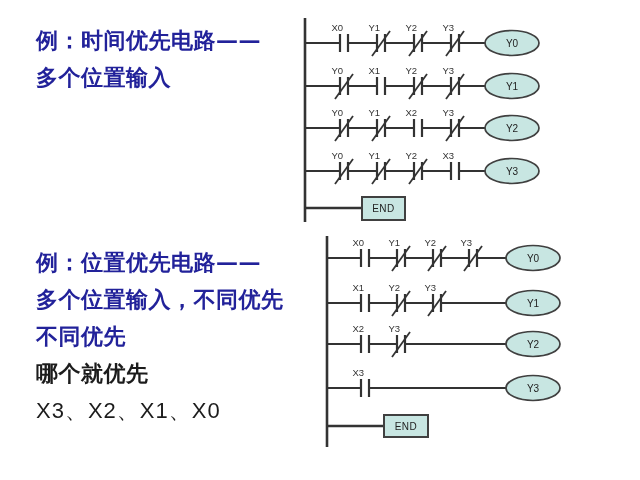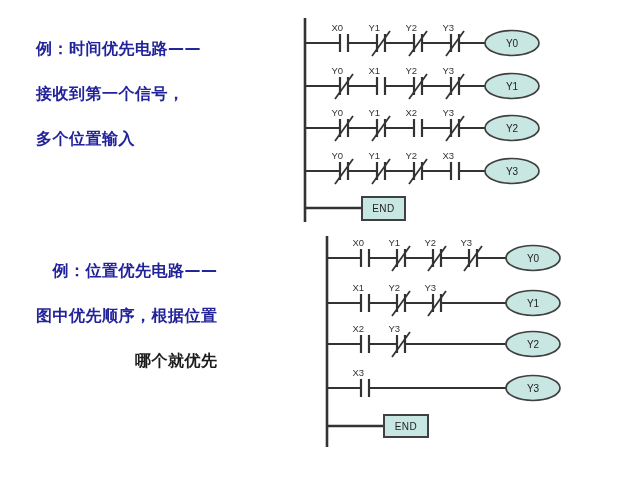--- a/index.html
+++ b/index.html
@@ -3,46 +3,47 @@
 <meta charset="utf-8">
 <style>
   html,body{margin:0;padding:0;background:#fff;}
   .slide{
     position:relative;width:640px;height:480px;overflow:hidden;
     background:var(--bg,#fff);
     font-family:"DejaVu Serif","Liberation Serif",serif;
   }
   .text-block{position:absolute;left:36px;}
   .text-block .line{
-    font-size:16px;line-height:37px;white-space:nowrap;
-    font-weight:600;letter-spacing:0.5px;margin-top:8px;
+    font-size:22px;line-height:37px;white-space:nowrap;
+    font-weight:600;letter-spacing:0.5px;
   }
   .tb1{top:22px;}
-  .tb2{top:244px;text-align:right;}
+  .tb2{top:244px;}
   .line.blue{color:var(--blue,#22229a);}
   .line.black{color:var(--black,#1c1c1c);}
   .line.latin{font-family:"Liberation Sans","DejaVu Sans",sans-serif;font-weight:400;letter-spacing:1px;}
   svg.ladder{position:absolute;}
   svg text{font-family:"Liberation Sans","DejaVu Sans",sans-serif;}
 </style>
 </head>
 <body>
 
 <div class="slide">
 
   <div class="text-block tb1">
     <div class="line blue">例：时间优先电路——</div>
-    <div class="line blue">接收到第一个信号，</div>
     <div class="line blue">多个位置输入</div>
   </div>
 
   <div class="text-block tb2">
     <div class="line blue">例：位置优先电路——</div>
-    <div class="line blue">图中优先顺序，根据位置</div>
+    <div class="line blue">多个位置输入，不同优先</div>
+    <div class="line blue">不同优先</div>
     <div class="line black">哪个就优先</div>
+    <div class="line black latin">X3、X2、X1、X0</div>
   </div>
 
   <svg id="diagram-0" class="ladder" viewBox="0 0 312 226" style="left: 293px; top: 6px; width: 312px; height: 226px;">
       <line x1="12" y1="12" x2="12" y2="216" stroke="#333333" stroke-width="2.6"></line>
       <line x1="12" y1="37" x2="47" y2="37" stroke="#333333" stroke-width="2"></line>
       <g>
         <line x1="47" y1="28" x2="47" y2="46" stroke="#333333" stroke-width="2.2"></line>
         <line x1="55" y1="28" x2="55" y2="46" stroke="#333333" stroke-width="2.2"></line>
         <text x="50" y="25" text-anchor="end" font-size="9.5" fill="#333333">X0</text>
       </g>

